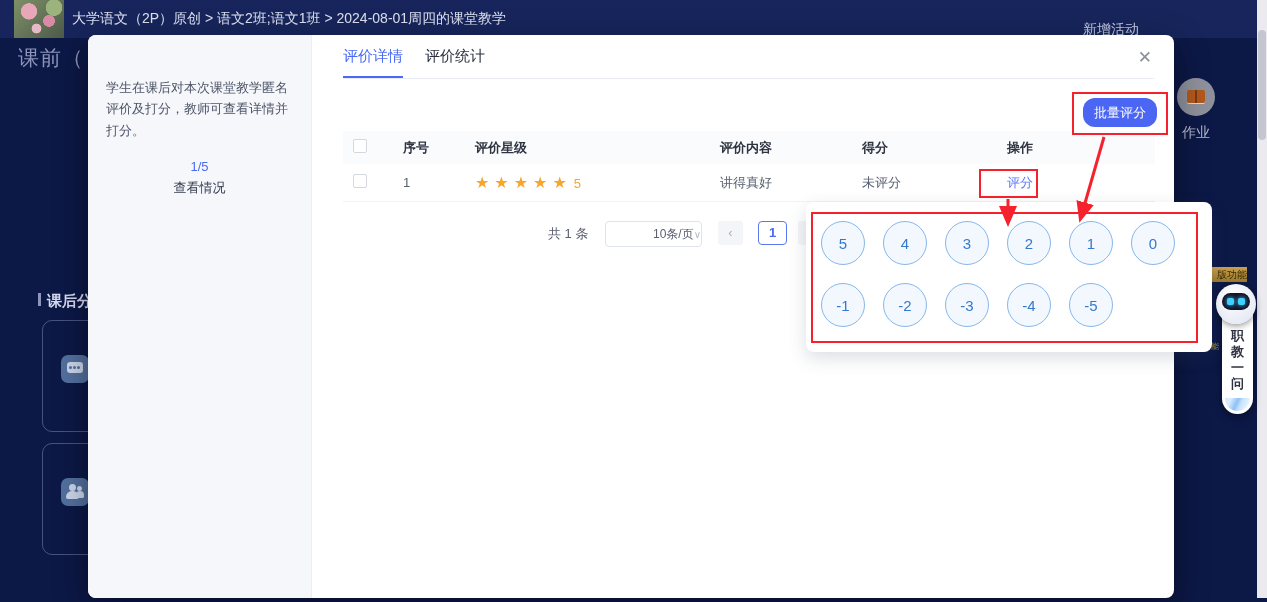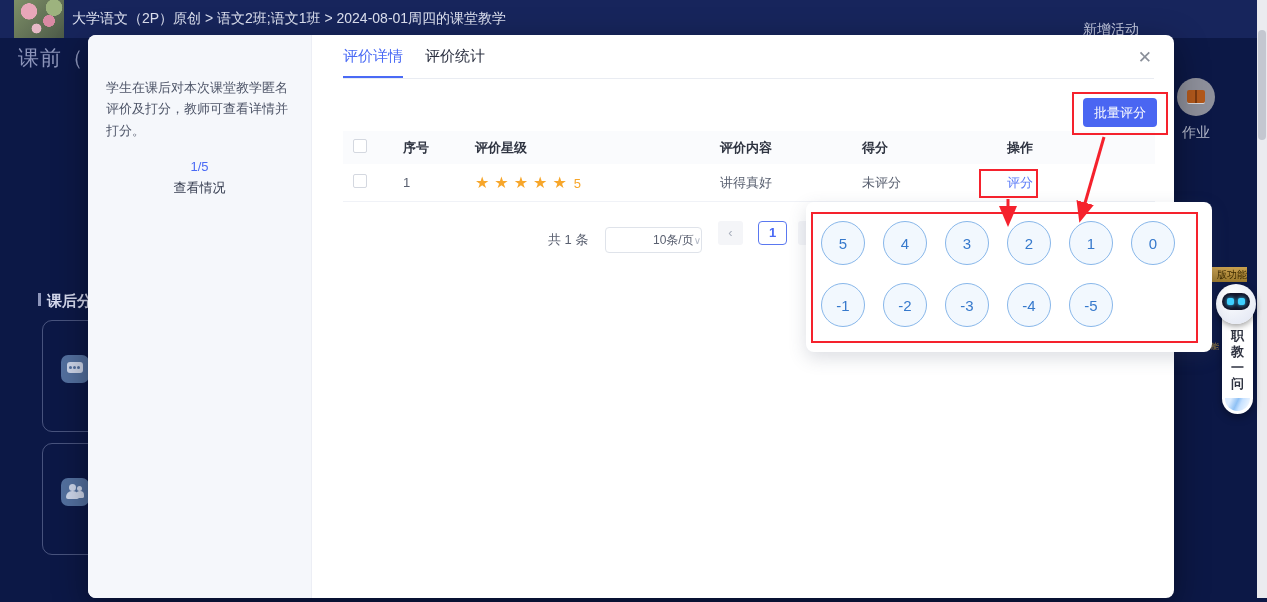--- a/index.html
+++ b/index.html
@@ -59,38 +59,38 @@
   .sb-progress { margin-top:18px; text-align:center; font-size:13px; color:#4a6af5; }
   .sb-view { margin-top:5px; text-align:center; font-size:13px; color:#363d50; cursor:pointer; }
 
   .modal-main { position:absolute; left:224px; top:0; right:0; bottom:0; }
   .tabs { position:absolute; left:31px; right:20px; top:0; height:44px;
     border-bottom:1px solid #e9ecf2; display:flex; gap:22px; }
   .tab { font-size:15px; line-height:42px; color:#2b3040; cursor:pointer; }
   .tab.active { color:#4a6af5; border-bottom:2px solid #4a6af5; }
   .close-btn { position:absolute; top:12px; right:22px; font-size:17px; color:#8a8f99; cursor:pointer; }
   .batch-btn { position:absolute; left:771px; top:63px; width:74px; height:29px;
-    background:#4a66f2; border:none; border-radius:4px; color:#fff; font-size:13px; cursor:pointer; }
+    background:#4a66f2; border:none; border-radius:12px; color:#fff; font-size:13px; cursor:pointer; }
 
   .table { position:absolute; left:31px; top:96px; width:812px; font-size:13px; }
   .thead { display:flex; align-items:center; height:33px; background:#fafbfd; color:#2f3441; font-weight:bold; }
   .trow  { display:flex; align-items:center; height:38px; background:#fff; color:#596070; border-bottom:1px solid #f0f2f7; }
   .col-chk { width:48px; padding-left:10px; }
   .col-idx { width:72px; padding-left:12px; }
   .col-star{ width:245px; padding-left:12px; }
   .col-cnt { width:142px; padding-left:12px; }
   .col-scr { width:145px; padding-left:12px; }
   .col-act { width:160px; padding-left:12px; }
   .checkbox { display:inline-block; width:14px; height:14px; border:1px solid #d4d8e0; border-radius:2px; background:#fff; cursor:pointer; }
   .stars { color:#f7a62a; font-size:16px; letter-spacing:5px; }
   .star-val { color:#f7a62a; font-size:13px; margin-left:2px; }
   .score-link { color:#5b7bf7; cursor:pointer; }
 
   .pager { position:absolute; left:236px; top:185px; height:26px; width:300px; font-size:13px; color:#5a6070; }
-  .pager > * { position:absolute; top:7px; }
+  .pager > * { position:absolute; top:1px; }
   .pg-total { left:0; line-height:26px; }
   .pg-select { left:57px; width:97px; height:26px; border:1px solid #dfe3ea; border-radius:4px;
     display:flex; align-items:center; justify-content:flex-end; font-size:12px; background:#fff; cursor:pointer; }
   .pg-select .chev { color:#b4bac6; font-size:10px; }
   .pg-prev { left:170px; width:25px; height:24px; top:1px; background:#f4f5f8; border-radius:3px;
     text-align:center; line-height:24px; color:#aab0bd; cursor:pointer; }
   .pg-page { left:210px; width:29px; height:24px; top:1px; background:#fff; border:1px solid #5a78f0;
     border-radius:4px; text-align:center; line-height:22px; color:#4a6af5; font-weight:bold; cursor:pointer; }
   .pg-next { left:250px; width:25px; height:24px; top:1px; background:#f4f5f8; border-radius:3px;
     text-align:center; line-height:24px; color:#aab0bd; cursor:pointer; }

